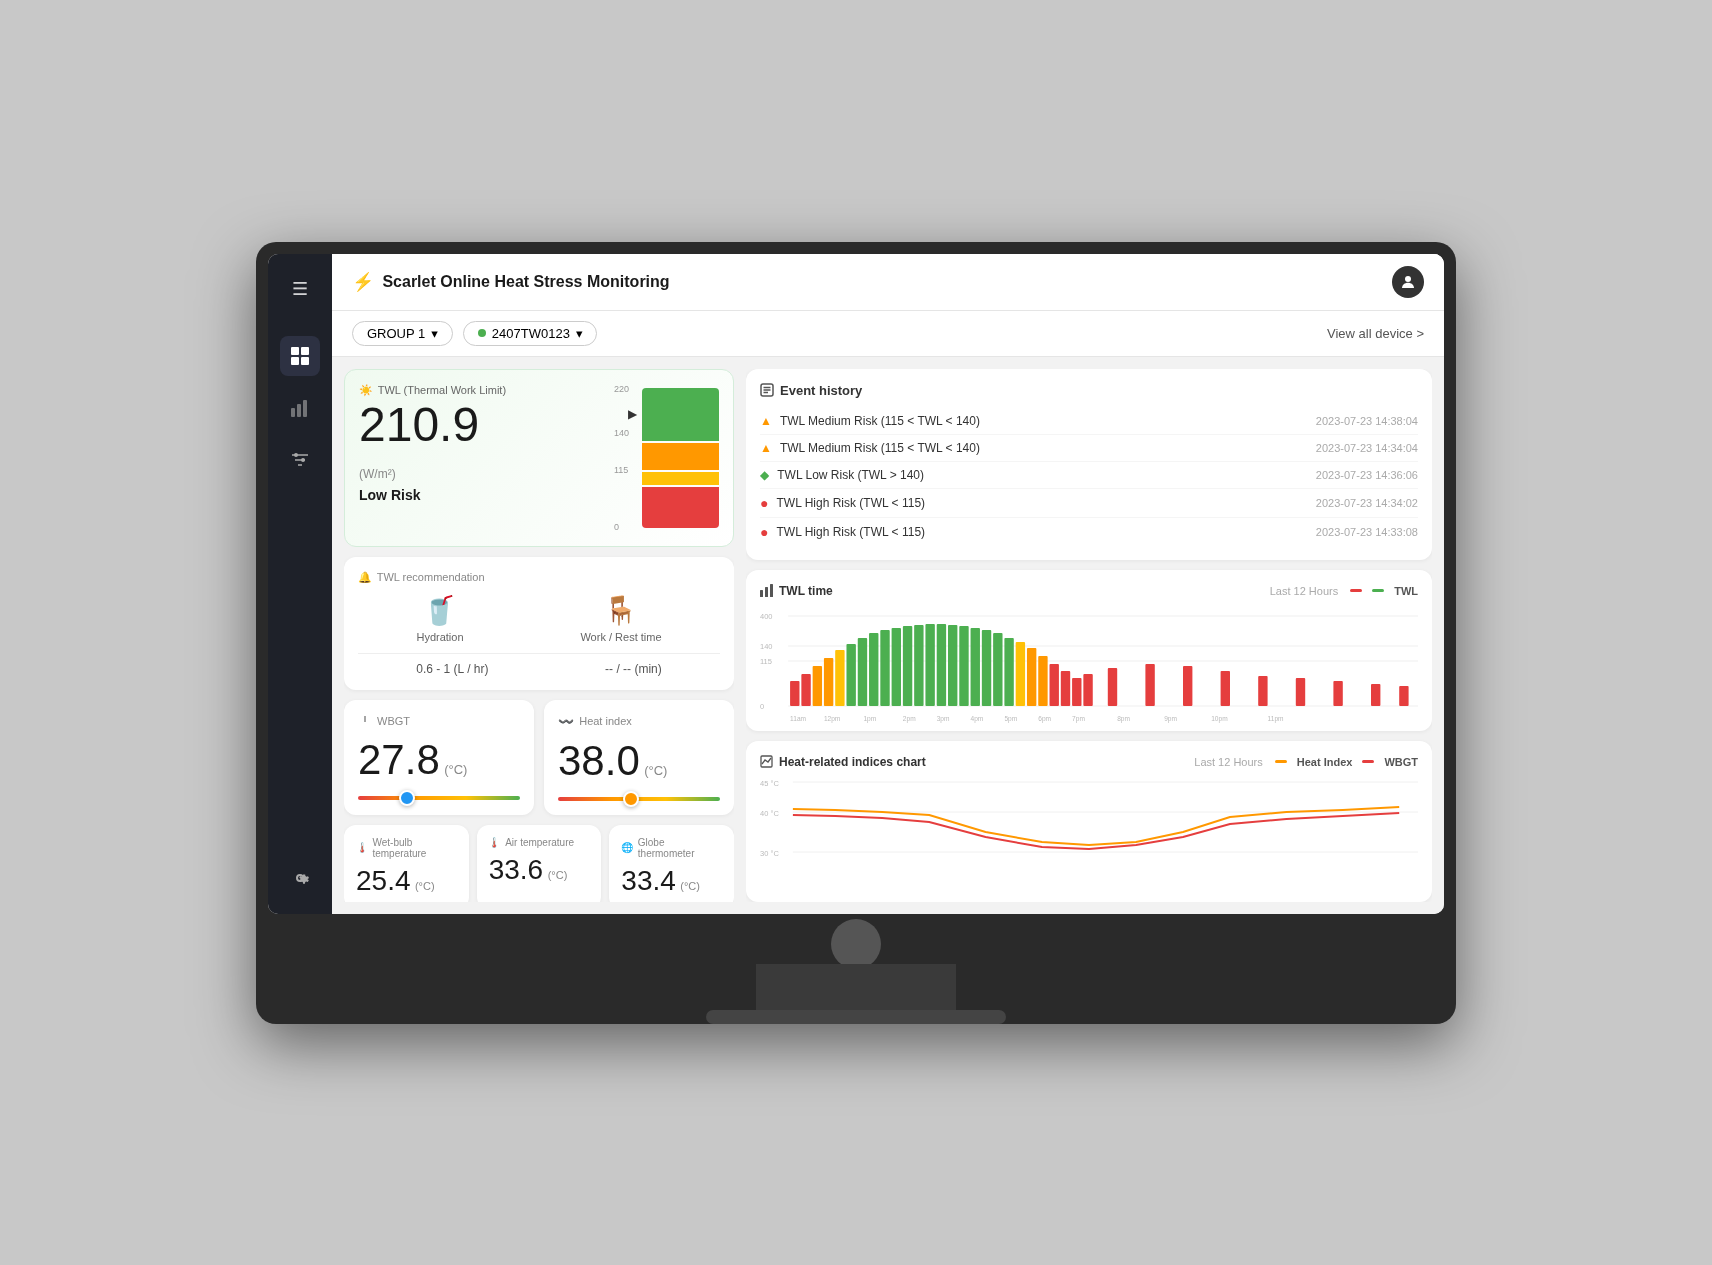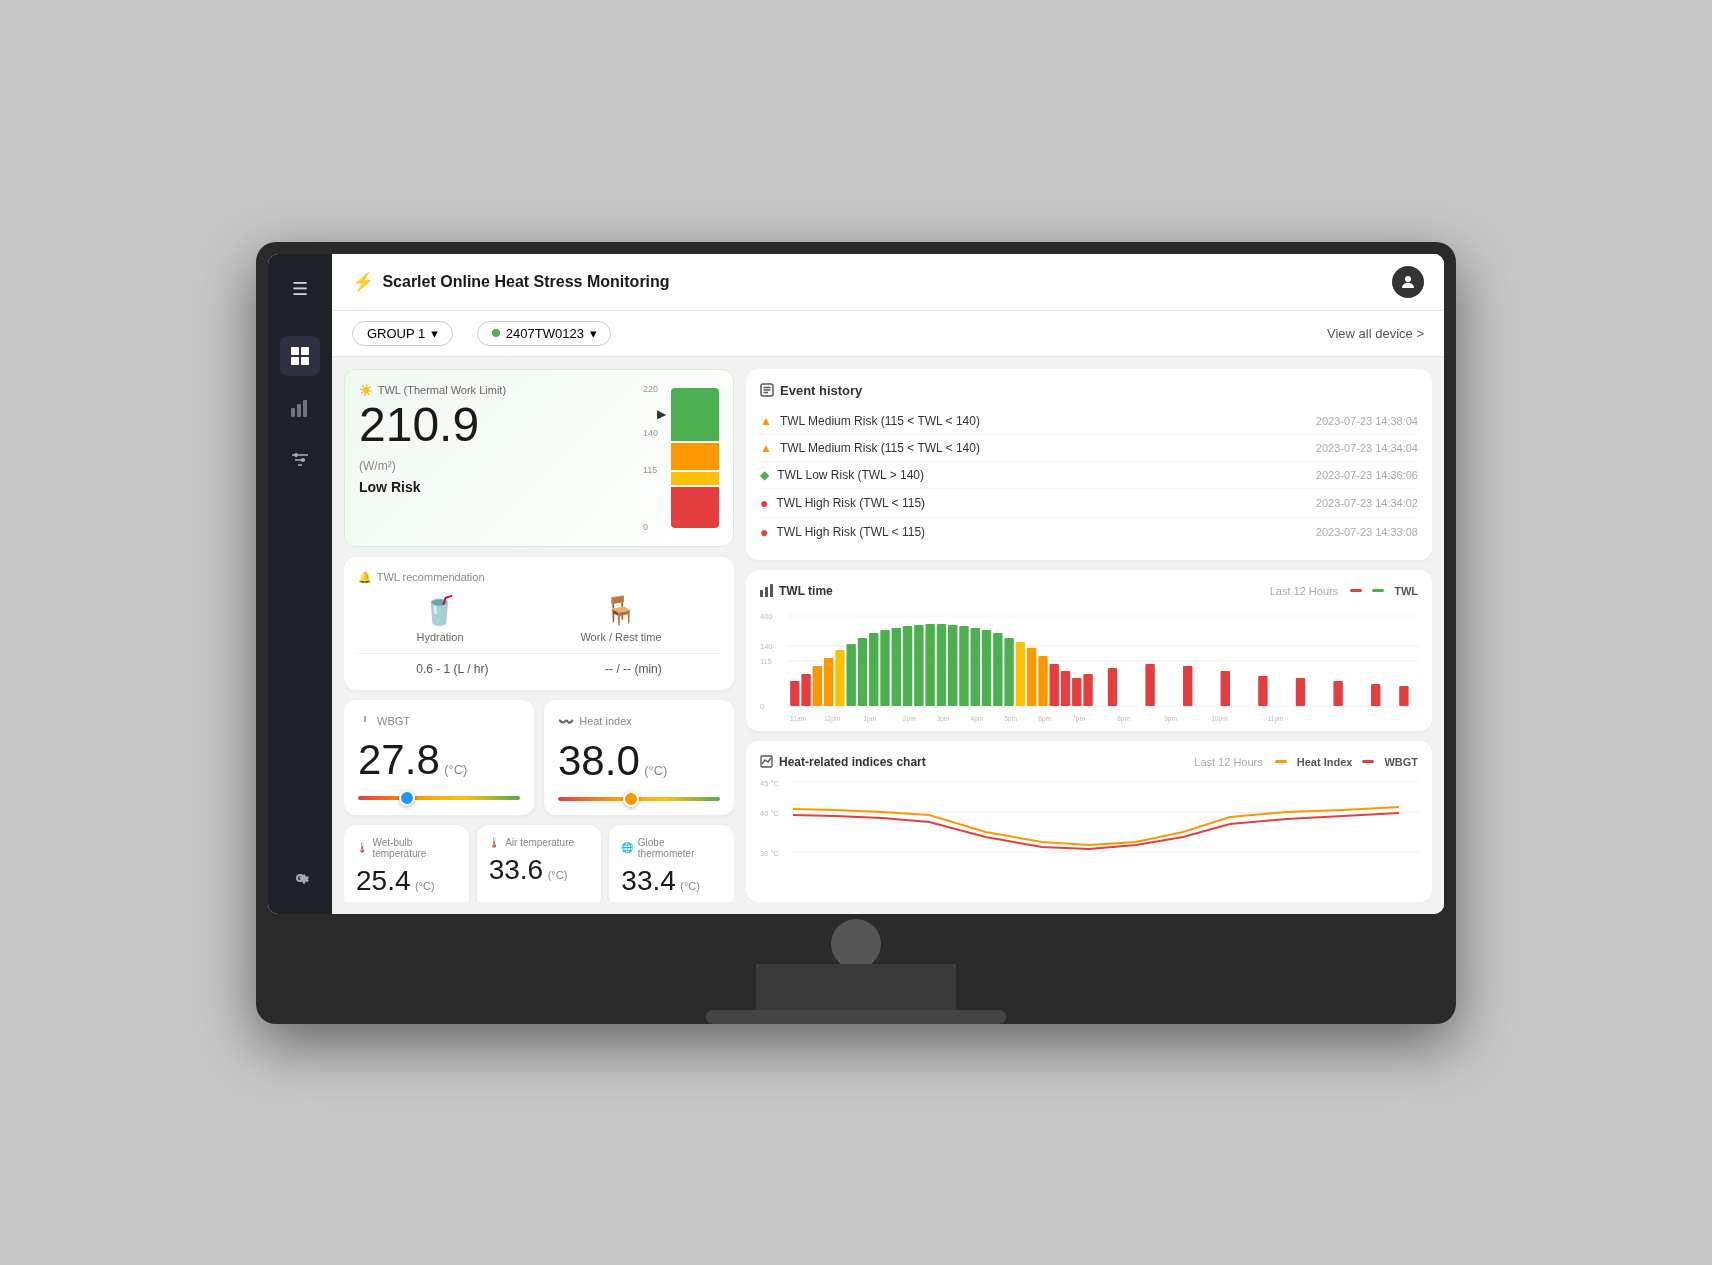--- a/index.html
+++ b/index.html
@@ -121,21 +121,21 @@
 
     .subbar {
       background: #fff;
       padding: 10px 20px;
       display: flex;
       align-items: center;
       justify-content: space-between;
       border-bottom: 1px solid #e5e5e5;
       flex-shrink: 0;
     }
-    .subbar-left { display: flex; gap: 24px; align-items: center; }
+    .subbar-left { display: flex; gap: 10px; align-items: center; }
     .dropdown-btn {
       border: 1.5px solid #ccc;
       border-radius: 20px;
       padding: 4px 14px;
       font-size: 13px;
       background: #fff;
       cursor: pointer;
       display: flex;
       align-items: center;
       gap: 6px;
@@ -167,21 +167,21 @@
       border: 1px solid #d4edda;
       border-radius: 12px;
       padding: 14px;
       display: flex;
       gap: 12px;
       align-items: stretch;
     }
     .twl-left { flex: 1; }
     .twl-label { font-size: 11px; color: #666; margin-bottom: 4px; display: flex; align-items: center; gap: 5px; }
     .twl-value { font-size: 48px; font-weight: 400; color: #1a1a1a; line-height: 1; }
-    .twl-unit { font-size: 12px; color: #888; margin-top: 10px; }
+    .twl-unit { font-size: 12px; color: #888; margin-top: 18px; }
     .twl-status { font-size: 14px; font-weight: 700; color: #1a1a1a; margin-top: 6px; }
 
     
     .rec-card {
       background: #fff;
       border-radius: 12px;
       padding: 14px;
       box-shadow: 0 1px 4px rgba(0,0,0,0.06);
     }
     .rec-label { font-size: 11px; color: #888; margin-bottom: 10px; display: flex; align-items: center; gap: 5px; }
@@ -375,21 +375,21 @@
               <div class="twl-left">
                 <div class="twl-label">
                   <span>☀️</span>
                   <span>TWL (Thermal Work Limit)</span>
                 </div>
                 <div class="twl-value">210.9</div>
                 <div class="twl-unit">(W/m²)</div>
                 <div class="twl-status">Low Risk</div>
               </div>
 
-              <div style="position:relative; width:48px; display:flex; flex-direction:column; justify-content:flex-end; padding: 4px 0;">
+              <div style="position:relative; width:77px; display:flex; flex-direction:column; justify-content:flex-end; padding: 4px 0;">
                 <div style="position:absolute; left:-28px; top:0; font-size:9px; color:#999;">220</div>
                 <div style="position:absolute; left:-28px; top:30%; font-size:9px; color:#999;">140</div>
                 <div style="position:absolute; left:-28px; top:55%; font-size:9px; color:#999;">115</div>
                 <div style="position:absolute; left:-28px; bottom:0; font-size:9px; color:#999;">0</div>
                 <div style="display:flex; flex-direction:column; height:140px; gap:2px; position:relative;">
 
                   <div style="flex:2; background:#4caf50; border-radius:4px 4px 0 0; position:relative;">
                     <span style="position:absolute; left:-14px; top:50%; transform:translateY(-50%); font-size:12px; color:#333;">▶</span>
                   </div>
 

